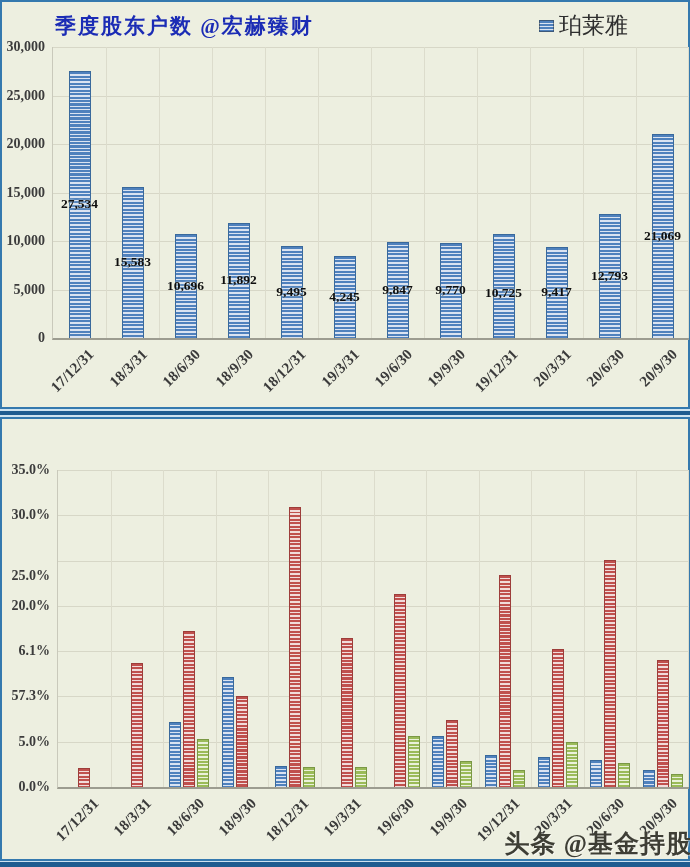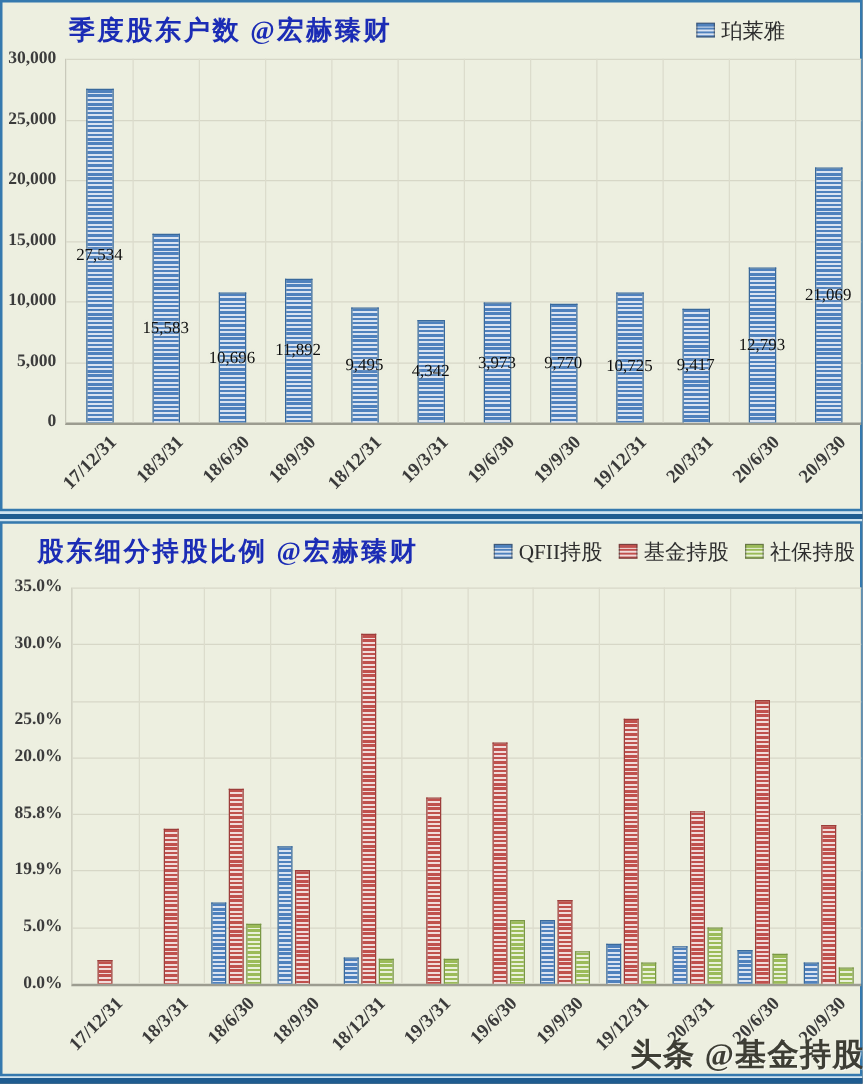--- a/index.html
+++ b/index.html
@@ -10,38 +10,38 @@
   #panel-0{top:0;height:409px;}
   #panel-1{top:417px;height:444px;}
   .separator{position:absolute;left:0;width:690px;top:409px;height:8px;
      background:linear-gradient(180deg,#cfe3f0 0 2px,#1f5c90 2px 6px,#cfe3f0 6px 8px);}
   .bottom-band{position:absolute;left:0;width:690px;top:861px;height:6px;
      background:linear-gradient(180deg,#cfe3f0 0 1px,#1f5c90 1px 6px);}
   .chart-header{display:flex;justify-content:space-between;align-items:center;}
   #panel-0 .chart-header{margin:8px 60px 0 53px;}
   #panel-1 .chart-header{margin:8px 4px 0 28px;}
   .chart-title{margin:0;font-size:21px;font-weight:700;color:#1b2cb5;letter-spacing:2px;white-space:nowrap;}
-  .legend{display:flex;align-items:center;gap:13px;font-size:17px;color:#2e2e2e;white-space:nowrap;}
+  .legend{display:flex;align-items:center;gap:13px;font-size:23px;color:#2e2e2e;white-space:nowrap;}
   .legend-entry{display:flex;align-items:center;}
   .swatch{display:inline-block;width:13px;height:10px;margin-right:5px;border:1px solid rgba(40,40,40,.45);}
   .plot{position:absolute;border-left:1px solid #c9c9bb;border-bottom:2px solid #9c9c90;}
   #plot-0{left:50px;top:45px;width:636px;height:291px;}
   #plot-1{left:55px;top:51px;width:631px;height:317px;}
   .grid-h{position:absolute;left:0;right:0;height:1px;background:#d7d7c7;}
   .grid-v{position:absolute;top:0;bottom:0;width:1px;background:#dcdccc;}
   .ylabel{position:absolute;right:calc(100% + 8px);transform:translateY(-50%);
           font-size:14px;font-weight:700;color:#3c3c3c;white-space:nowrap;}
   .bar{position:absolute;bottom:0;box-sizing:border-box;border:1px solid;border-bottom:none;}
   .bar-blue{background:repeating-linear-gradient(180deg,#4f81bd 0px,#4f81bd 2px,#dae3f1 2px,#dae3f1 3.5px);border-color:#39699c;}
   .bar-red{background:repeating-linear-gradient(180deg,#c0504d 0px,#c0504d 2px,#f1dbda 2px,#f1dbda 3.5px);border-color:#9d3d3a;}
   .bar-green{background:repeating-linear-gradient(180deg,#9bbb59 0px,#9bbb59 2px,#eaf1da 2px,#eaf1da 3.5px);border-color:#7a9845;}
   .sw-blue{background:repeating-linear-gradient(180deg,#4f81bd 0px,#4f81bd 2px,#dae3f1 2px,#dae3f1 3px);}
   .sw-red{background:repeating-linear-gradient(180deg,#c0504d 0px,#c0504d 2px,#f1dbda 2px,#f1dbda 3px);}
   .sw-green{background:repeating-linear-gradient(180deg,#9bbb59 0px,#9bbb59 2px,#eaf1da 2px,#eaf1da 3px);}
-  .value-label{position:absolute;transform:translate(-50%,50%);font-size:13.5px;font-weight:400;
+  .value-label{position:absolute;transform:translate(-50%,50%);font-size:13.5px;font-weight:700;
                color:#0e0e0e;white-space:nowrap;text-shadow:0 0 3px rgba(237,239,224,.9);}
   .xlabel-anchor{position:absolute;width:0;height:0;}
   .xlabel{position:absolute;right:0;top:0;transform:rotate(-45deg);transform-origin:right top;
           white-space:nowrap;font-size:15px;font-weight:700;color:#3b3b3b;}
   .watermark{position:absolute;right:10px;top:827px;font-size:25px;font-weight:700;color:#3e3e35;
              letter-spacing:1px;text-shadow:1px 1px 0 rgba(255,255,255,.55);z-index:5;}
 </style>
 </head>
 <body>
 
@@ -93,22 +93,22 @@
         <div class="bar bar-blue" style="left: 386.5px; width: 22px; height: 94.769px;"></div>
         <div class="bar bar-blue" style="left: 439.5px; width: 22px; height: 104.032px;"></div>
         <div class="bar bar-blue" style="left: 492.5px; width: 22px; height: 91.3449px;"></div>
         <div class="bar bar-blue" style="left: 545.5px; width: 22px; height: 124.092px;"></div>
         <div class="bar bar-blue" style="left: 598.5px; width: 22px; height: 204.369px;"></div>
         <div class="value-label" style="left: 26.5px; bottom: 133.54px;">27,534</div>
         <div class="value-label" style="left: 79.5px; bottom: 75.5776px;">15,583</div>
         <div class="value-label" style="left: 132.5px; bottom: 51.8756px;">10,696</div>
         <div class="value-label" style="left: 185.5px; bottom: 57.6762px;">11,892</div>
         <div class="value-label" style="left: 238.5px; bottom: 46.0508px;">9,495</div>
-        <div class="value-label" style="left: 291.5px; bottom: 41.0504px;">4,342</div>
-        <div class="value-label" style="left: 344.5px; bottom: 47.758px;">3,973</div>
+        <div class="value-label" style="left: 291.5px; bottom: 41.0504px;">4,245</div>
+        <div class="value-label" style="left: 344.5px; bottom: 47.758px;">9,847</div>
         <div class="value-label" style="left: 397.5px; bottom: 48px;">9,770</div>
         <div class="value-label" style="left: 450.5px; bottom: 45px;">10,725</div>
         <div class="value-label" style="left: 503.5px; bottom: 45.6724px;">9,417</div>
         <div class="value-label" style="left: 556.5px; bottom: 62.0461px;">12,793</div>
         <div class="value-label" style="left: 609.5px; bottom: 102.185px;">21,069</div>
         <div class="xlabel-anchor" style="left: 32.5px; top: calc(100% + 8px);">
           <span class="xlabel">17/12/31</span>
         </div>
         <div class="xlabel-anchor" style="left: 85.5px; top: calc(100% + 8px);">
           <span class="xlabel">18/3/31</span>
@@ -142,45 +142,28 @@
         </div>
         <div class="xlabel-anchor" style="left: 615.5px; top: calc(100% + 8px);">
           <span class="xlabel">20/9/30</span>
         </div>
       </div>
   </section>
 
   <div class="separator"></div>
 
   <section class="panel" id="panel-1">
-    <div class="chart-header">
-      <h2 class="chart-title">股东细分持股比例 @宏赫臻财</h2>
-      <div class="legend">
-          <span class="legend-entry">
-            <span class="swatch sw-blue"></span>
-            <span>QFII持股</span>
-          </span>
-          <span class="legend-entry">
-            <span class="swatch sw-red"></span>
-            <span>基金持股</span>
-          </span>
-          <span class="legend-entry">
-            <span class="swatch sw-green"></span>
-            <span>社保持股</span>
-          </span>
-        </div>
-    </div>
     <div class="plot" id="plot-1">
         <div class="ylabel" style="top: 317px;">0.0%</div>
         <div class="grid-h" style="top: 271.714px;"></div>
         <div class="ylabel" style="top: 271.714px;">5.0%</div>
         <div class="grid-h" style="top: 226.429px;"></div>
-        <div class="ylabel" style="top: 226.429px;">19.9%</div>
+        <div class="ylabel" style="top: 226.429px;">57.3%</div>
         <div class="grid-h" style="top: 181.143px;"></div>
-        <div class="ylabel" style="top: 181.143px;">85.8%</div>
+        <div class="ylabel" style="top: 181.143px;">6.1%</div>
         <div class="grid-h" style="top: 135.857px;"></div>
         <div class="ylabel" style="top: 135.857px;">20.0%</div>
         <div class="grid-h" style="top: 90.5714px;"></div>
         <div class="ylabel" style="top: 106px; margin-left: 36px;">25.0%</div>
         <div class="grid-h" style="top: 45.2857px;"></div>
         <div class="ylabel" style="top: 45.2857px;">30.0%</div>
         <div class="grid-h" style="top: 0px;"></div>
         <div class="ylabel" style="top: 0px;">35.0%</div>
         <div class="grid-v" style="left: 52.5833px;"></div>
         <div class="grid-v" style="left: 105.167px;"></div>

